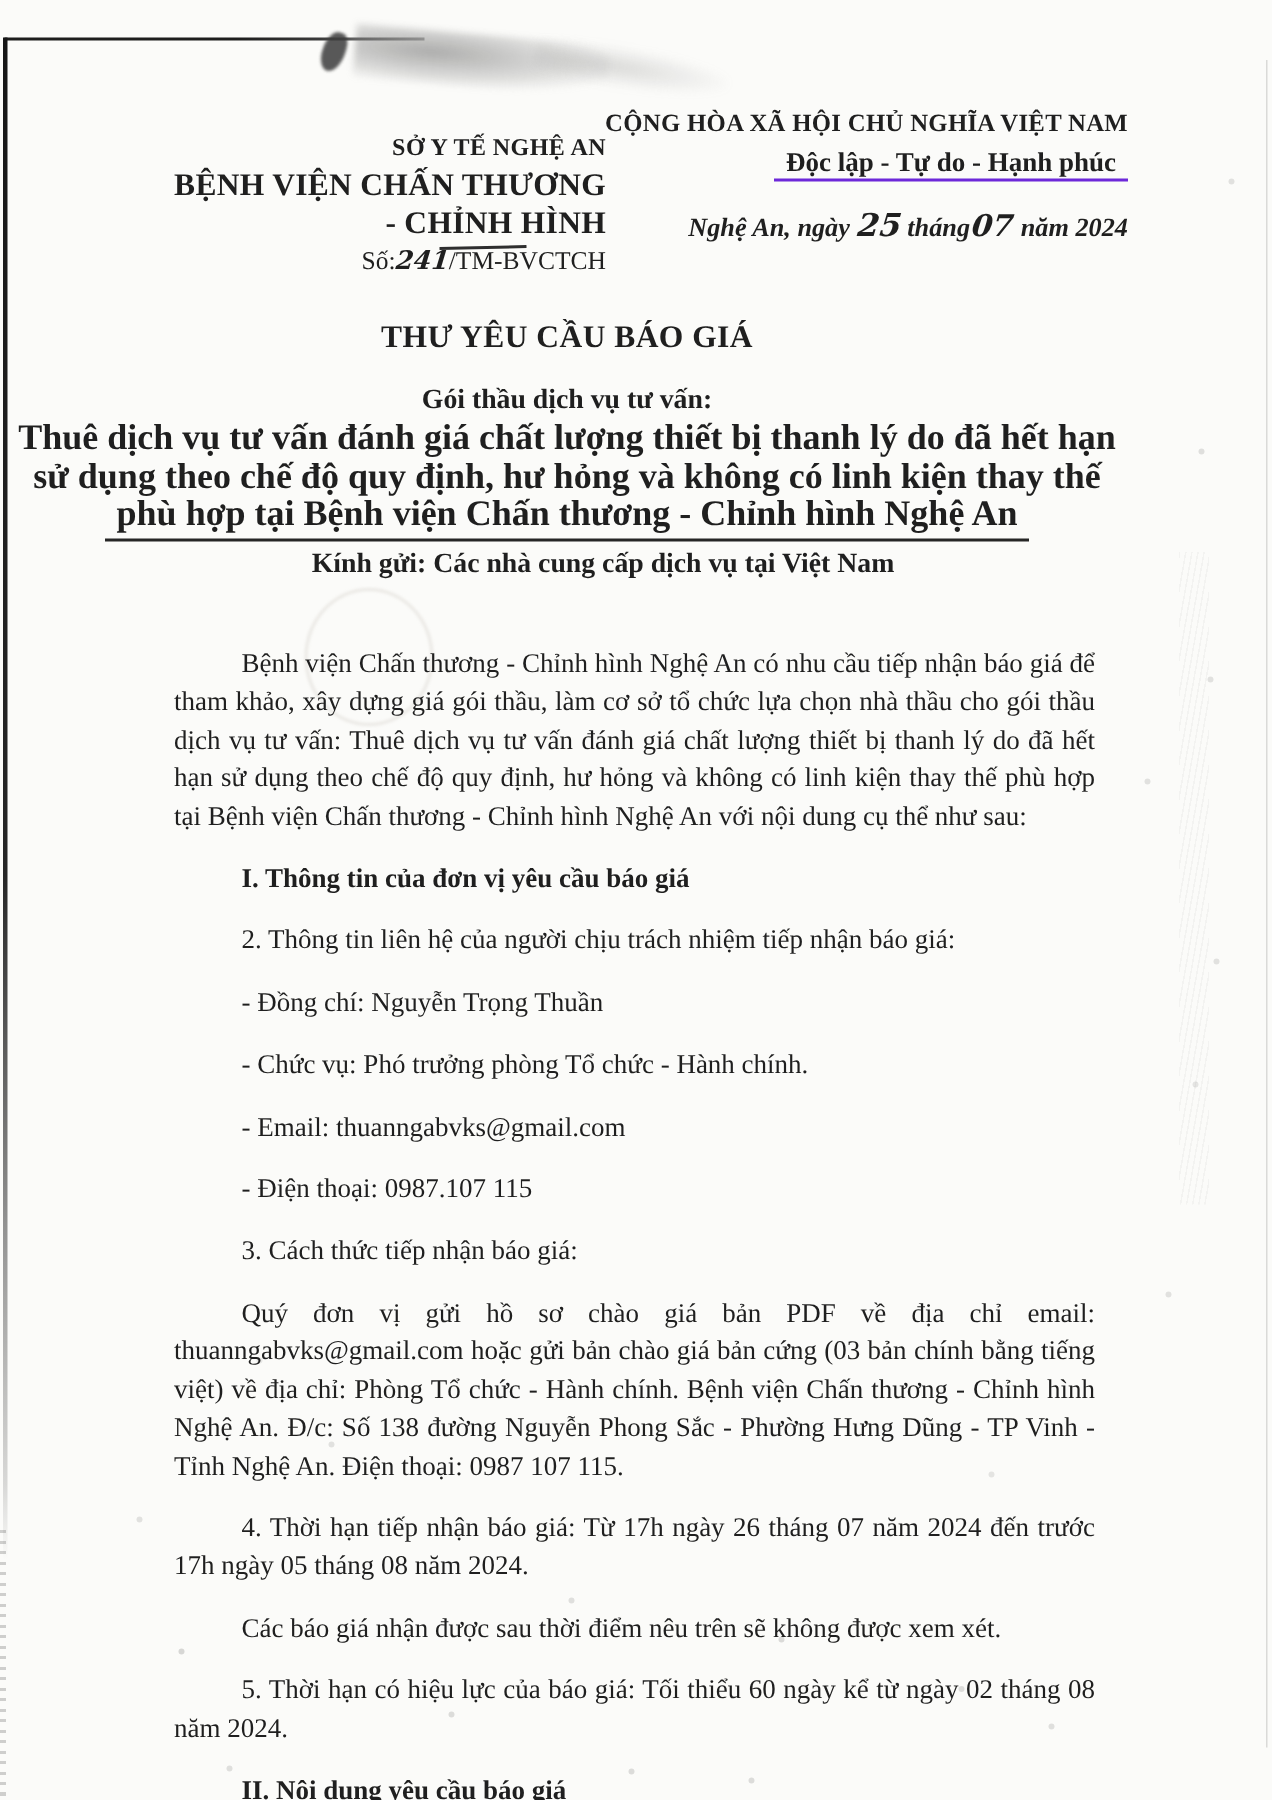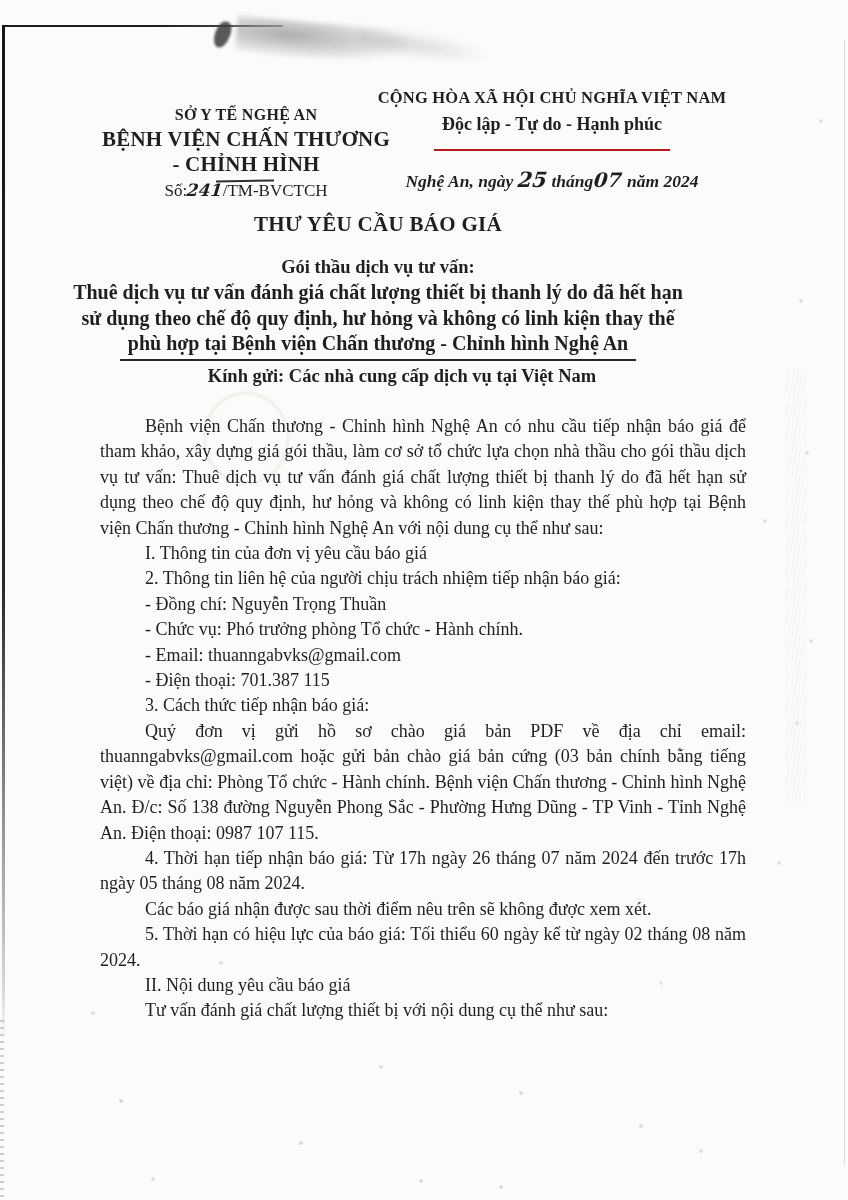--- a/index.html
+++ b/index.html
@@ -39,53 +39,53 @@
       420px 1180px 0 1px rgba(0,0,0,.12),220px 962px 0 1px rgba(0,0,0,.10),
       764px 520px 0 1px rgba(0,0,0,.10),800px 300px 0 1px rgba(0,0,0,.11),
       640px 1125px 0 1px rgba(0,0,0,.12),92px 1012px 0 1px rgba(0,0,0,.10),
       380px 1066px 0 1px rgba(0,0,0,.11),660px 982px 0 1px rgba(0,0,0,.09),
       778px 862px 0 1px rgba(0,0,0,.10),500px 1186px 0 1px rgba(0,0,0,.12),
       152px 1178px 0 1px rgba(0,0,0,.11),810px 640px 0 1px rgba(0,0,0,.10),
       806px 452px 0 1px rgba(0,0,0,.10),796px 722px 0 1px rgba(0,0,0,.09),
       172px 906px 0 1px rgba(0,0,0,.08),820px 120px 0 1px rgba(0,0,0,.10);}
 
   
-  .hdr-left{position:absolute;left:88px;top:102px;width:316px;text-align:center;}
+  .hdr-left{position:absolute;left:88px;top:86px;width:316px;text-align:right;}
   .hdr-left .dept{font-size:16px;font-weight:700;letter-spacing:.3px;line-height:25px;}
   .hdr-left .org{font-size:21px;font-weight:700;letter-spacing:.2px;line-height:25px;}
   .hdr-left .num{font-size:17px;font-weight:400;line-height:26px;position:relative;display:inline-block;}
   .num-stroke{position:absolute;left:52px;top:3px;width:58px;height:2px;background:#2e2e2e;
     transform:rotate(-1.2deg);}
-  .hdr-right{position:absolute;left:352px;top:86px;width:400px;text-align:center;}
+  .hdr-right{position:absolute;left:352px;top:70px;width:400px;text-align:right;}
   .nh1{font-size:16.5px;font-weight:700;letter-spacing:.2px;line-height:24px;}
   .nh2{font-size:18px;font-weight:700;display:inline-block;margin-top:4px;
-    border-bottom:2px solid #b91c1c;padding:0 8px 14px;}
+    border-bottom:2px solid #6d28d9;padding:0 8px 0;}
   .date-line{font-size:17.5px;font-style:italic;font-weight:700;margin-top:16px;white-space:nowrap;}
   .handwritten{font-family:"DejaVu Serif",serif;font-style:italic;font-weight:700;
     display:inline-block;transform:skewX(-6deg);}
   .hw-day{font-size:21px;margin:0 4px 0 5px;}
   .hw-month{font-size:20px;margin:0 5px 0 1px;}
 
   
   .title-block{position:absolute;left:0;top:210px;width:756px;text-align:center;}
   .letter-title{font-size:21px;font-weight:700;letter-spacing:.3px;line-height:28px;}
   .pkg-label{font-size:18.5px;font-weight:700;line-height:25px;margin-top:17px;}
-  .pkg-line{font-size:20px;font-weight:700;line-height:25.5px;}
+  .pkg-line{font-size:24px;font-weight:700;line-height:25.5px;}
   .pkg-line.underlined span{display:inline-block;border-bottom:2px solid #262626;padding:0 8px 2px;}
 
   .salutation{position:absolute;left:0;top:366px;width:804px;text-align:center;
     font-size:18.5px;font-weight:700;}
 
   
   .body-flow{position:absolute;left:100px;top:414px;width:646px;
     font-size:18px;line-height:25.4px;}
-  .body-flow p{margin:0;}
+  .body-flow p{margin:16px;}
   .para{text-align:justify;text-indent:45px;}
   .item{text-align:left;text-indent:45px;}
-  .bold{font-weight:400;}
+  .bold{font-weight:700;}
 </style>
 </head>
 <body>
 
 <div class="page">
 
   <div class="art-top-line"></div>
   <div class="art-left-line"></div>
   <div class="art-left-speckle"></div>
   <div class="art-blob"></div>
@@ -121,21 +121,21 @@
 
   <div class="salutation">Kính gửi: Các nhà cung cấp dịch vụ tại Việt Nam</div>
 
   <main class="body-flow">
     <p class="para">Bệnh viện Chấn thương - Chỉnh hình Nghệ An có nhu cầu tiếp nhận báo giá để tham khảo, xây dựng giá gói thầu, làm cơ sở tổ chức lựa chọn nhà thầu cho gói thầu dịch vụ tư vấn: Thuê dịch vụ tư vấn đánh giá chất lượng thiết bị thanh lý do đã hết hạn sử dụng theo chế độ quy định, hư hỏng và không có linh kiện thay thế phù hợp tại Bệnh viện Chấn thương - Chỉnh hình Nghệ An với nội dung cụ thể như sau:</p>
     <p class="item bold">I. Thông tin của đơn vị yêu cầu báo giá</p>
     <p class="item">2. Thông tin liên hệ của người chịu trách nhiệm tiếp nhận báo giá:</p>
     <p class="item">- Đồng chí: Nguyễn Trọng Thuần</p>
     <p class="item">- Chức vụ: Phó trưởng phòng Tổ chức - Hành chính.</p>
     <p class="item">- Email: thuanngabvks@gmail.com</p>
-    <p class="item">- Điện thoại: 701.387 115</p>
+    <p class="item">- Điện thoại: 0987.107 115</p>
     <p class="item">3. Cách thức tiếp nhận báo giá:</p>
     <p class="para">Quý đơn vị gửi hồ sơ chào giá bản PDF về địa chỉ email: thuanngabvks@gmail.com hoặc gửi bản chào giá bản cứng (03 bản chính bằng tiếng việt) về địa chỉ: Phòng Tổ chức - Hành chính. Bệnh viện Chấn thương - Chỉnh hình Nghệ An. Đ/c: Số 138 đường Nguyễn Phong Sắc - Phường Hưng Dũng - TP Vinh - Tỉnh Nghệ An. Điện thoại: 0987 107 115.</p>
     <p class="para">4. Thời hạn tiếp nhận báo giá: Từ 17h ngày 26 tháng 07 năm 2024 đến trước 17h ngày 05 tháng 08 năm 2024.</p>
     <p class="item">Các báo giá nhận được sau thời điểm nêu trên sẽ không được xem xét.</p>
     <p class="para">5. Thời hạn có hiệu lực của báo giá: Tối thiểu 60 ngày kể từ ngày 02 tháng 08 năm 2024.</p>
     <p class="item bold">II. Nội dung yêu cầu báo giá</p>
     <p class="item">Tư vấn đánh giá chất lượng thiết bị với nội dung cụ thể như sau:</p>
   </main>
 
 </div>

